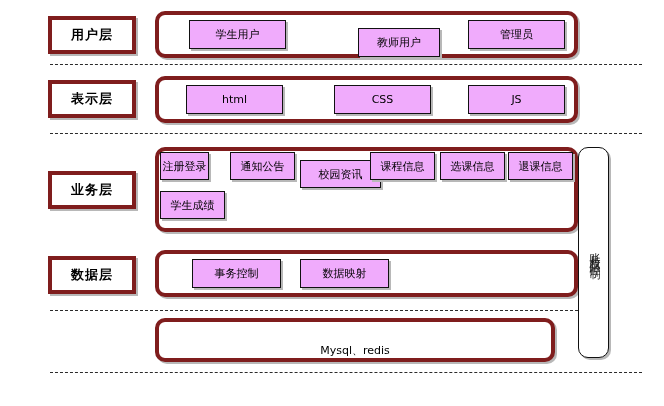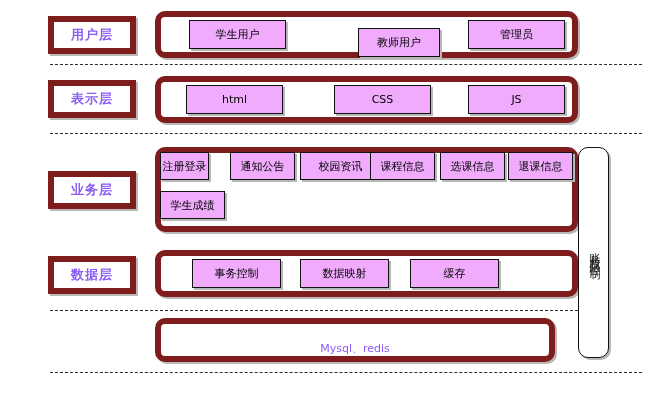--- a/index.html
+++ b/index.html
@@ -14,27 +14,27 @@
     position: relative;
     width: 664px;
     height: 406px;
     background: #ffffff;
   }
 
   
   .bx {
     position: absolute;
     background: #ffffff;
-    border: 6px solid #7f1d1d;
+    border: 4px solid #7f1d1d;
     box-shadow: 2px 2px 0 0 #b8b8b8;
     display: flex;
     align-items: center;
     justify-content: center;
     text-align: center;
-    color: #8b5cf6;
+    color: #000000;
     line-height: 1.15;
   }
 
   
   .layer-label {
     width: 88px;
     height: 38px;
     font-size: 13px;
     font-weight: bold;
     letter-spacing: 1px;
@@ -112,33 +112,32 @@
   <div class="item latin" style="left:186px; top:85px; width:97px; height:29px;">html</div>
   <div class="item latin" style="left:326px; top:85px; width:97px; height:29px;margin-left:8px;">CSS</div>
   <div class="item latin" style="left:468px; top:85px; width:97px; height:29px;">JS</div>
 
   <div class="bx layer-label" style="left:48px; top:171px;">业务层</div>
 
   <div class="bx group" style="left:155px; top:147px; width:423px; height:85px;"></div>
 
   <div class="item" style="left:160px; top:152px; width:49px; height:28px;">注册登录</div>
   <div class="item" style="left:230px; top:152px; width:65px; height:28px;">通知公告</div>
-  <div class="item" style="left:300px; top:152px; width:81px; height:28px;">校园资讯</div>
+  <div class="item" style="left:300px; top:160px; width:81px; height:28px;">校园资讯</div>
   <div class="item" style="left:370px; top:152px; width:65px; height:28px;">课程信息</div>
   <div class="item" style="left:508px; top:152px; width:65px; height:28px;">退课信息</div>
   <div class="item" style="left:440px; top:152px; width:65px; height:28px;">选课信息</div>
   <div class="item" style="left:160px; top:191px; width:65px; height:28px;">学生成绩</div>
 
   <div class="bx layer-label" style="left:48px; top:256px;">数据层</div>
 
   <div class="bx group" style="left:155px; top:250px; width:423px; height:47px;"></div>
 
   <div class="item" style="left:192px; top:259px; width:89px; height:29px;">事务控制</div>
   <div class="item" style="left:300px; top:259px; width:89px; height:29px;">数据映射</div>
-  <div class="item" style="left:410px; top:259px; width:89px; height:29px;">缓存</div>
 
 
   <div class="bx group" style="left:155px; top:318px; width:400px; height:44px; justify-content:center;align-items:flex-end;">
     <span class="latin" style="font-size:11px;">Mysql、redis</span>
   </div>
 
   <div class="vbox" style="left:578px; top:147px; width:31px; height:211px;">
     <span class="vtext">账号权限控制</span>
   </div>
 

